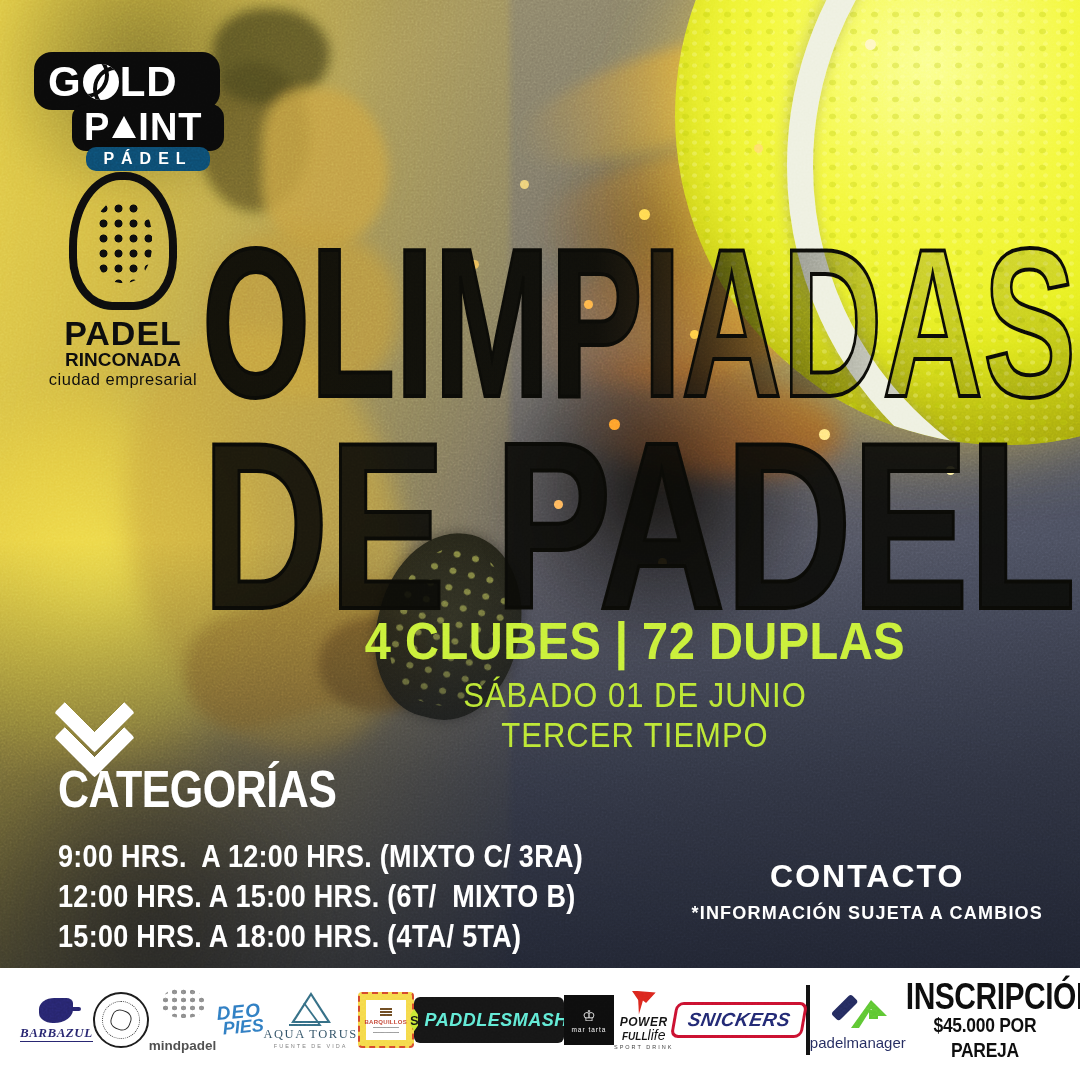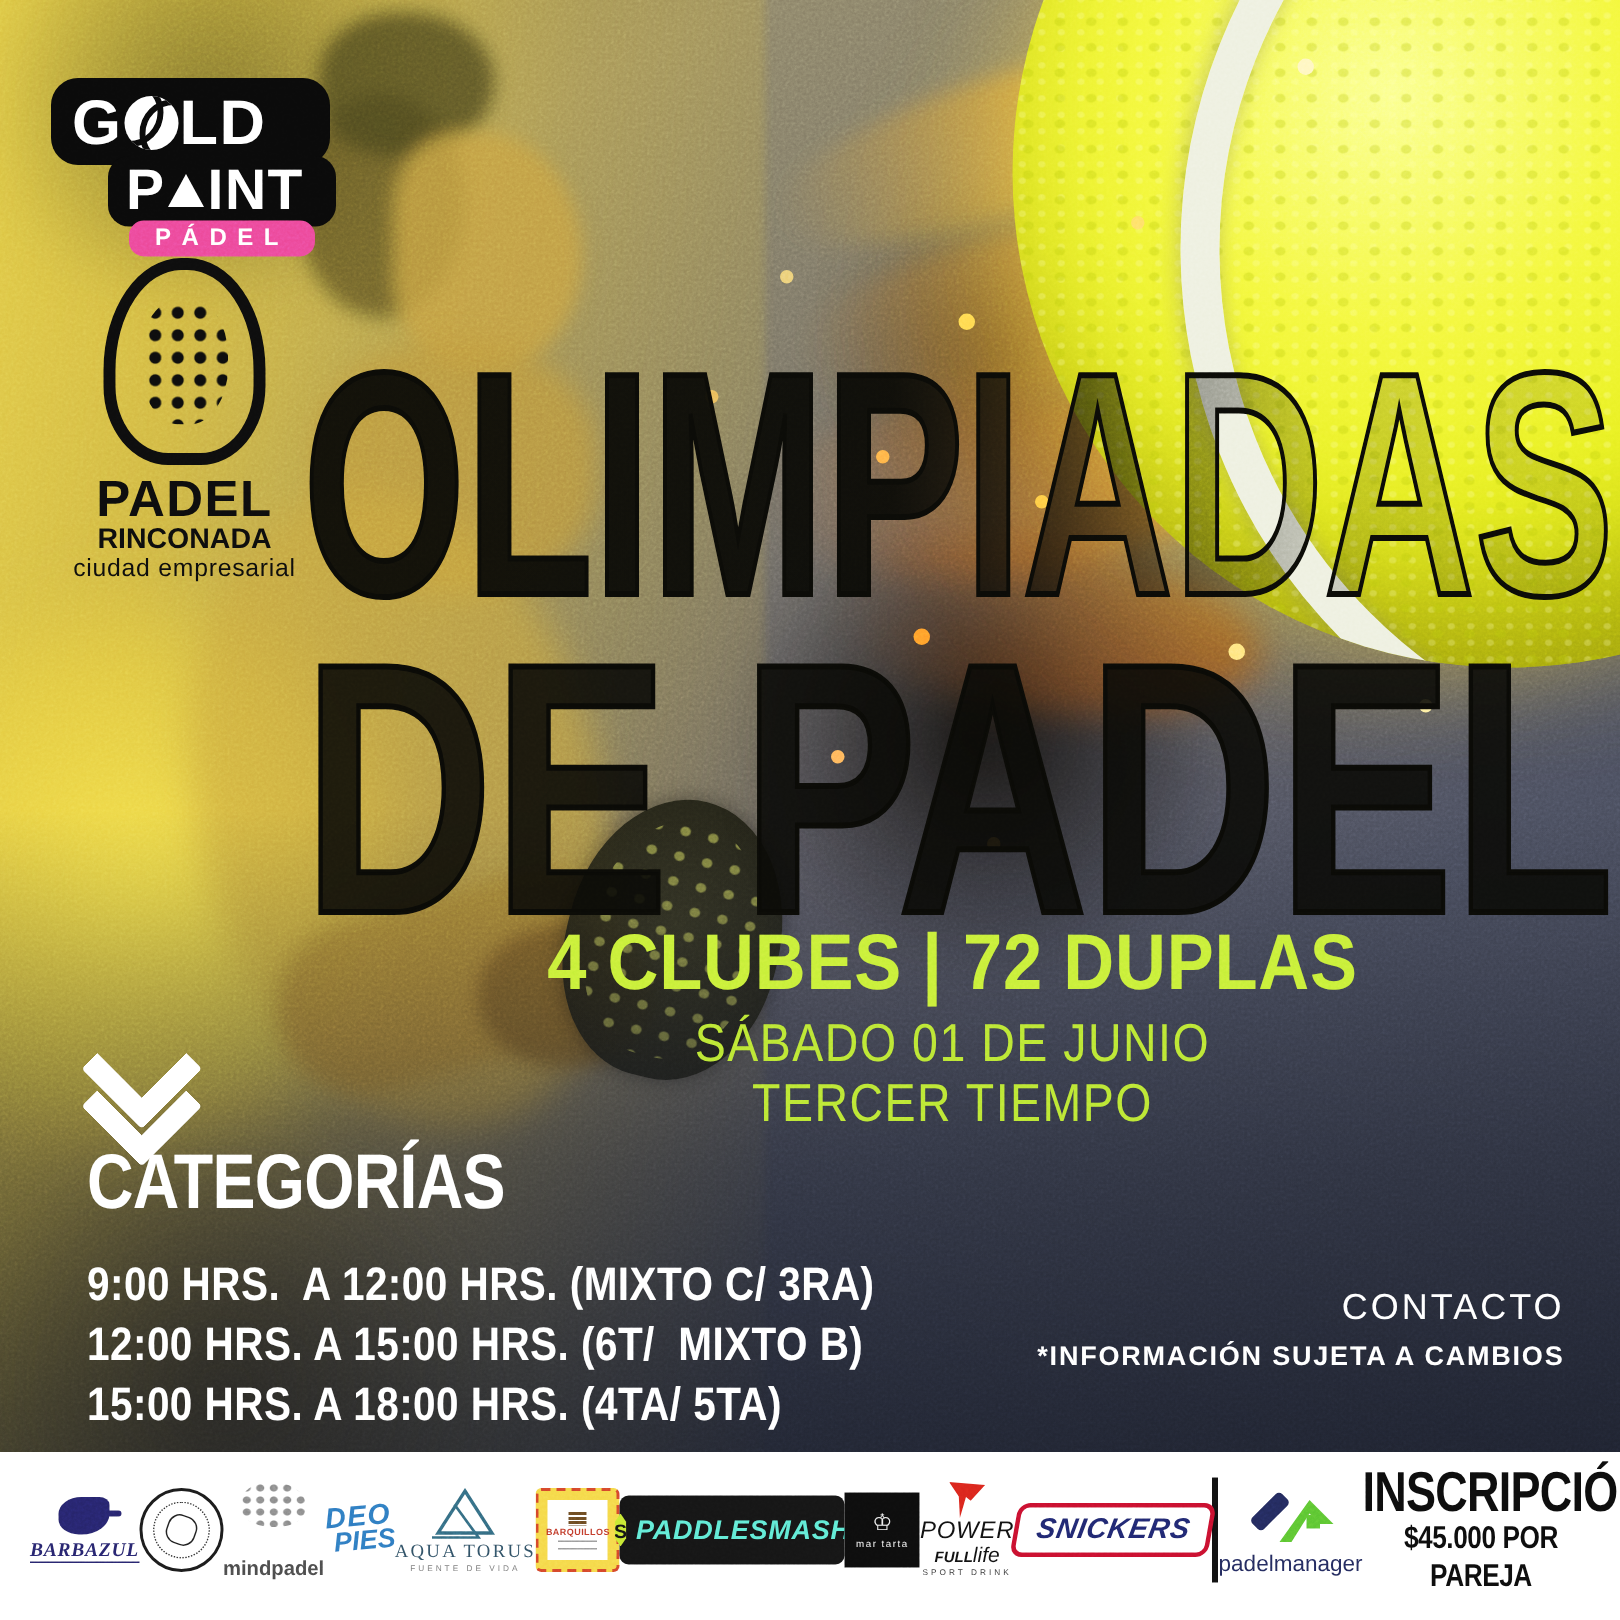--- a/index.html
+++ b/index.html
@@ -57,21 +57,21 @@
   
   .gp{left:34px;top:52px;width:200px;color:#fff;}
   .gp-row1{background:#0a0a0a;border-radius:18px;padding:6px 14px 4px 14px;display:flex;align-items:center;width:158px;
     font-weight:bold;font-size:42px;letter-spacing:1px;}
   .gp-ball{width:36px;height:36px;border-radius:50%;background:#fff;position:relative;overflow:hidden;display:inline-block;margin:0 1px;}
   .gp-ball i{position:absolute;width:38px;height:38px;border-radius:50%;border:4px solid #0a0a0a;background:transparent;}
   .gp-ball .c1{left:-20px;top:-12px;}  .gp-ball .c2{right:-20px;bottom:-12px;}
   .gp-row2{background:#0a0a0a;border-radius:14px;margin:-6px 0 0 38px;padding:2px 12px 2px 12px;display:flex;align-items:center;width:128px;
     font-weight:bold;font-size:38px;letter-spacing:1px;}
   .gp-tri{width:0;height:0;border-left:12px solid transparent;border-right:12px solid transparent;border-bottom:22px solid #fff;display:inline-block;margin:0 2px 2px 2px;}
-  .gp-row3{background:#ec4899;border-radius:10px;margin:-4px 0 12px 52px;padding:3px 10px;width:104px;text-align:center;
+  .gp-row3{background:#0c4a6e;border-radius:10px;margin:-4px 0 12px 52px;padding:3px 10px;width:104px;text-align:center;
     font-weight:bold;font-size:16px;letter-spacing:7px;}
   .pr{left:28px;top:172px;width:190px;color:#0d0d0d;text-align:center;}
   .pr-racket{width:92px;height:122px;margin:0 auto;border:8px solid #0d0d0d;border-radius:48% 48% 40% 40% / 54% 54% 38% 38%;
     display:flex;align-items:center;justify-content:center;}
   .pr-dots{width:58px;height:84px;border-radius:45%;background-image:radial-gradient(#0d0d0d 3.6px,transparent 4.4px);background-size:15px 15px;background-position:2px 2px;}
   .pr-l1{font-weight:bold;font-size:34px;letter-spacing:1px;margin-top:6px;line-height:1;}
   .pr-l2{font-weight:bold;font-size:19px;letter-spacing:0px;line-height:1.05;}
   .pr-l3{font-size:16.5px;font-weight:500;letter-spacing:.5px;line-height:1.1;}
   
   .title-svg{left:200px;top:236px;}
@@ -86,21 +86,21 @@
   
   .chevs{left:56px;top:684px;width:76px;}
   .chev{width:42px;height:42px;border-right:15px solid #fff;border-bottom:15px solid #fff;border-radius:3px;transform:rotate(45deg);margin:0 auto;}
   .chev+.chev{margin-top:-32px;}
   .cats{left:58px;top:760px;color:#fff;}
   .cat-h{font-weight:bold;font-size:43px;transform:scaleY(1.2);transform-origin:top left;letter-spacing:-.5px;}
   .cat-list{margin-top:24px;}
   .cat-item{font-weight:bold;font-size:27px;transform:scaleY(1.16);transform-origin:top left;line-height:40px;white-space:pre;letter-spacing:.3px;}
   
   .contact{right:37px;top:858px;text-align:right;color:#fff;}
-  .ct-h{font-weight:normal;font-size:24px;letter-spacing:2px;}
+  .ct-h{font-weight:bold;font-size:32px;letter-spacing:2px;text-align:center;}
   .ct-p{font-weight:bold;font-size:30px;letter-spacing:.5px;margin-top:4px;}
   .ct-n{font-weight:bold;font-size:18px;letter-spacing:1.2px;margin-top:8px;}
   
   .footer{left:0;top:968px;width:1080px;height:112px;background:#fff;display:flex;align-items:center;
     justify-content:space-between;padding:6px 16px 14px 20px;box-sizing:border-box;}
   .sp{flex:none;display:flex;flex-direction:column;align-items:center;justify-content:center;text-align:center;}
   .bb-glyph{width:34px;height:25px;background:#26246b;border-radius:45% 20% 55% 40%;position:relative;}
   .bb-glyph:after{content:"";position:absolute;right:-8px;top:9px;width:14px;height:4px;background:#26246b;border-radius:2px;}
   .bb-label{font-family:"Liberation Serif",serif;font-weight:bold;font-style:italic;font-size:13px;color:#26246b;letter-spacing:.5px;margin-top:2px;border-bottom:1px solid #26246b;}
   .seal{width:52px;height:52px;border:2.5px solid #1b1b1b;border-radius:50%;display:flex;align-items:center;justify-content:center;}
@@ -119,21 +119,21 @@
   .bq-label{font-size:6px;font-weight:bold;color:#c03a2a;letter-spacing:.3px;margin-top:2px;}
   .bq-lines{width:26px;height:4px;border-top:1px solid #999;border-bottom:1px solid #999;margin-top:2px;}
   .ps{width:150px;height:46px;background:#151515;border-radius:6px;display:flex;flex-direction:row;align-items:center;justify-content:center;gap:6px;}
   .ps-hex{width:22px;height:22px;background:#c6e832;clip-path:polygon(50% 0,93% 25%,93% 75%,50% 100%,7% 75%,7% 25%);
     display:flex;align-items:center;justify-content:center;font-weight:bold;font-size:13px;color:#151515;}
   .ps-label{color:#5eead4;font-weight:bold;font-size:18px;letter-spacing:.5px;font-style:italic;}
   .mt{width:50px;height:50px;background:#0d0d0d;display:flex;flex-direction:column;align-items:center;justify-content:center;color:#eee;}
   .mt-ic{font-size:15px;line-height:1;}
   .mt-label{font-size:6.5px;letter-spacing:1px;margin-top:3px;}
   .pf-ic{width:24px;height:24px;background:#d9251c;clip-path:polygon(0 0,100% 8%,60% 52%,47% 42%,30% 100%,27% 40%);}
-  .pf-l1{font-size:16px;font-weight:normal;font-style:italic;color:#111;line-height:1;margin-top:1px;letter-spacing:.5px;}
+  .pf-l1{font-size:12px;font-weight:bold;font-style:italic;color:#111;line-height:1;margin-top:1px;letter-spacing:.5px;}
   .pf-l2{font-size:10px;font-weight:bold;font-style:italic;color:#111;line-height:1;}
   .pf-l2 i{font-size:14px;font-weight:normal;}
   .pf-tag{font-size:5.5px;letter-spacing:2px;color:#333;margin-top:2px;}
   .sn{transform:skewX(-10deg);border:3px solid #c8102e;border-radius:8px;background:#fff;padding:4px 12px;box-shadow:0 0 0 1.5px #fff inset;}
   .sn-label{color:#20276e;font-weight:bold;font-style:italic;font-size:19px;letter-spacing:.5px;}
   .fdiv{flex:none;width:4px;height:70px;background:#111;}
   .pm-label{color:#232a5c;font-size:15px;margin-top:2px;}
   .insc{flex:none;text-align:center;color:#0d0d0d;width:158px;}
   .insc-h{font-weight:bold;font-size:30px;transform:scaleY(1.25);transform-origin:center;letter-spacing:-.5px;line-height:1;}
   .insc-p{font-weight:bold;font-size:17.5px;transform:scaleY(1.2);transform-origin:center;margin-top:6px;letter-spacing:-.3px;}

